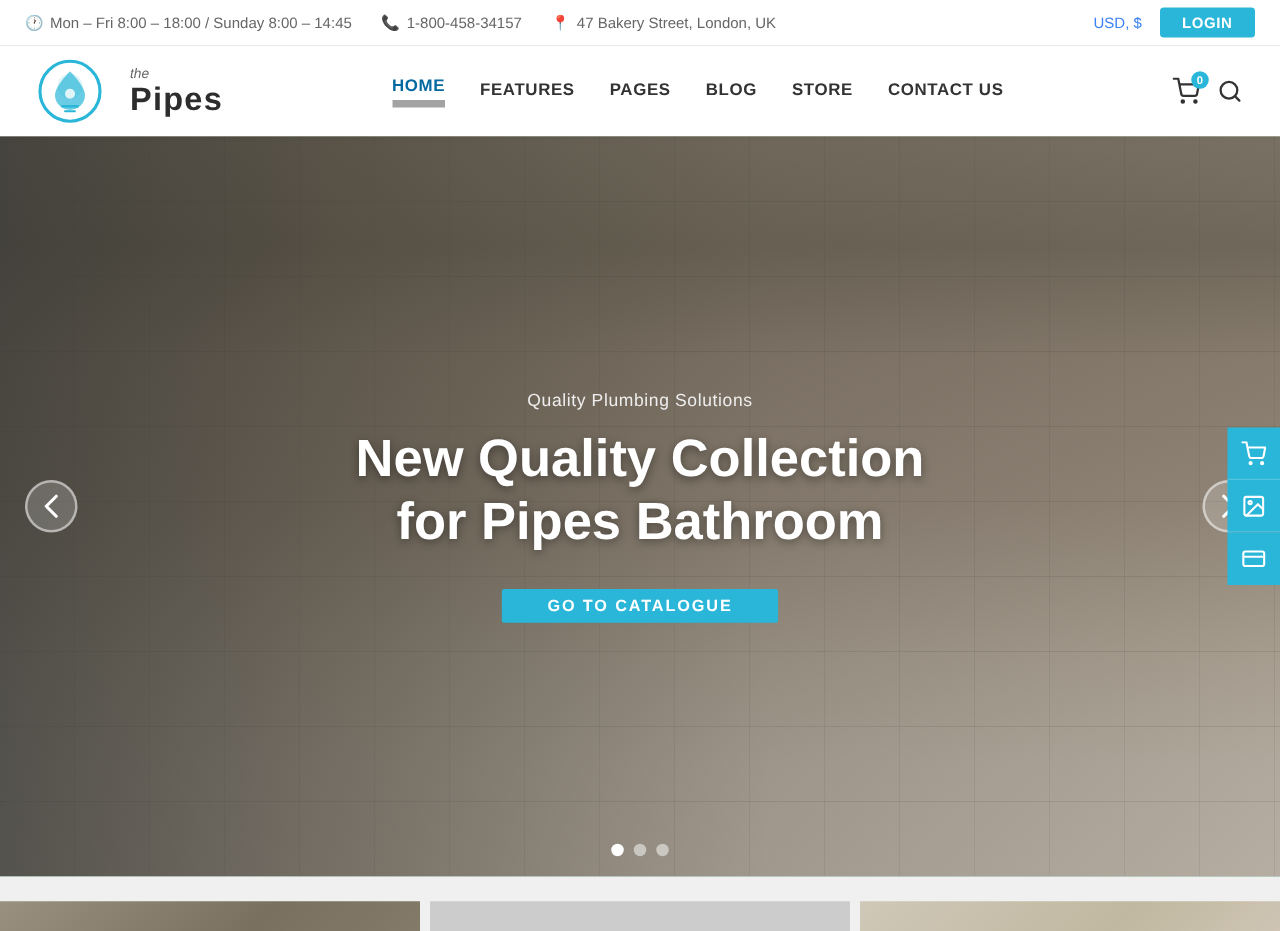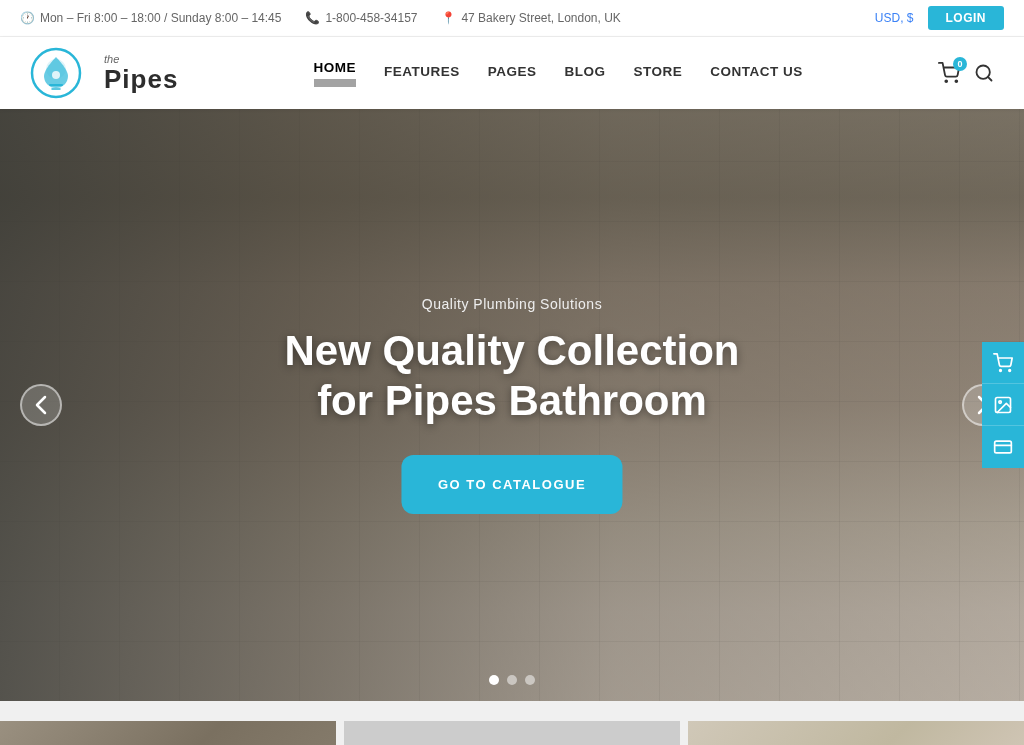--- a/index.html
+++ b/index.html
@@ -90,22 +90,22 @@
       font-size: 13.5px;
       font-weight: 600;
       color: #333;
       cursor: pointer;
       letter-spacing: 0.5px;
       text-transform: uppercase;
       padding-bottom: 4px;
       position: relative;
     }
     .nav-item.active {
-      color: #000000;
-      border-bottom: 8px solid #a3a3a3;
+      color: #0369a1;
+      border-bottom: 6px solid #a3a3a3;
       text-align: center;
     }
     .nav-icons {
       display: flex;
       align-items: center;
       gap: 14px;
     }
     .nav-icon-btn {
       background: none;
       border: none;
@@ -195,27 +195,27 @@
       font-size: 42px;
       font-weight: 700;
       line-height: 1.2;
       margin-bottom: 28px;
       text-shadow: 0 2px 8px rgba(0,0,0,0.4);
     }
     .hero-cta {
       background: #29b6d8;
       color: #fff;
       border: none;
-      padding: 22px 36px;
+      padding: 6px 36px;
       font-size: 13px;
       font-weight: 700;
       letter-spacing: 1.5px;
       text-transform: uppercase;
       cursor: pointer;
-      border-radius: 12px;
+      border-radius: 2px;
     }
 
     
     .slider-arrow {
       position: absolute;
       top: 50%;
       transform: translateY(-50%);
       background: rgba(255,255,255,0.18);
       border: 2px solid rgba(255,255,255,0.5);
       color: #fff;

